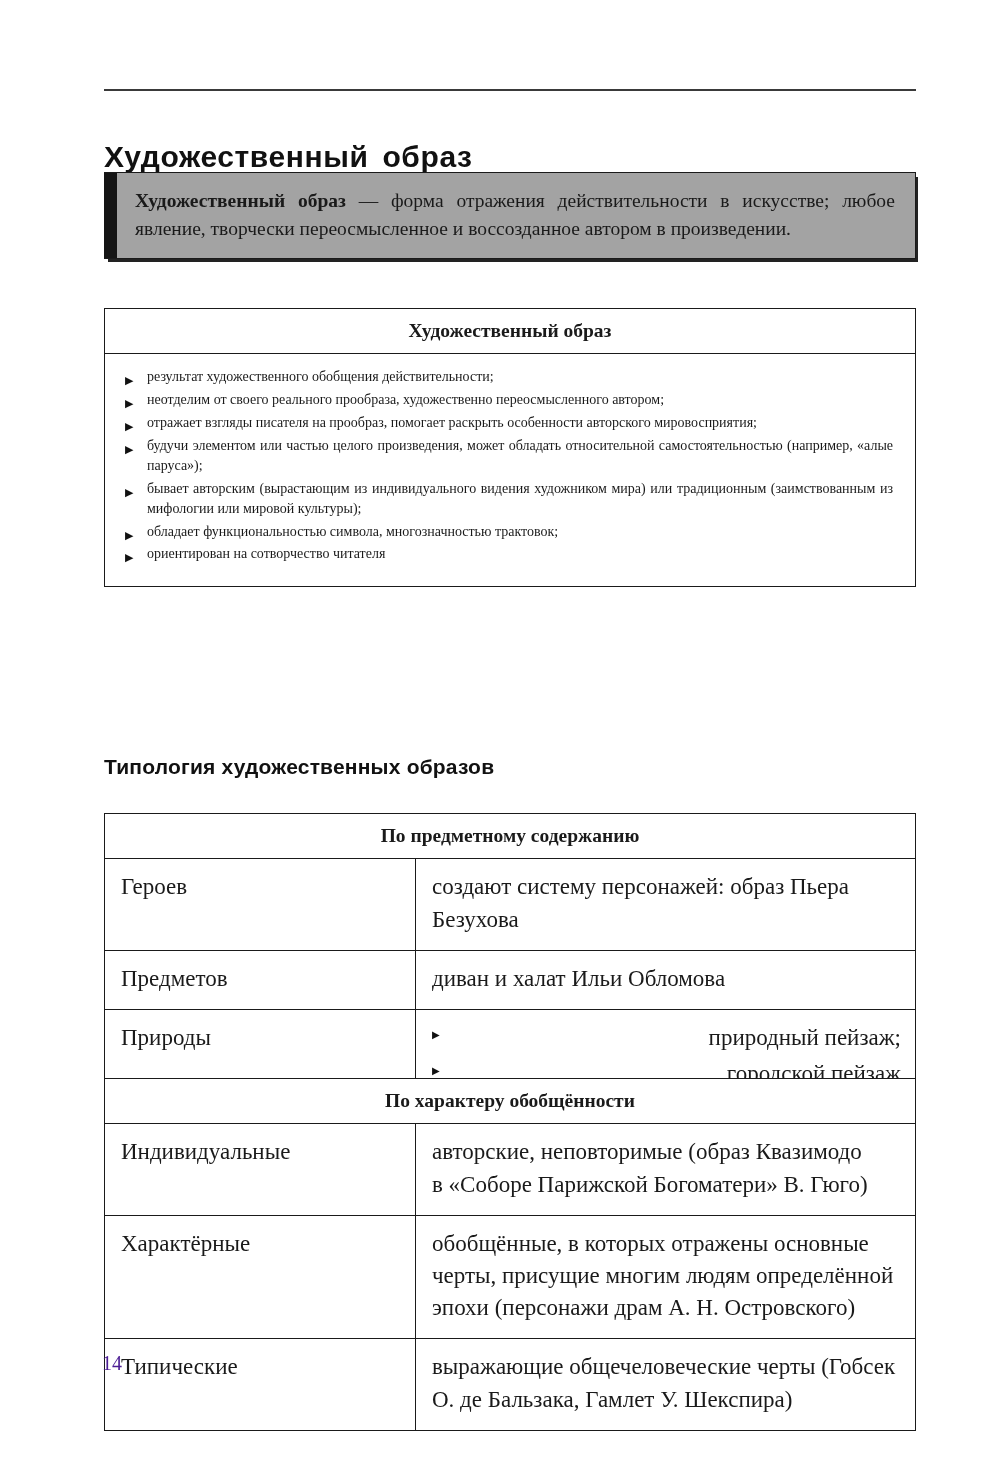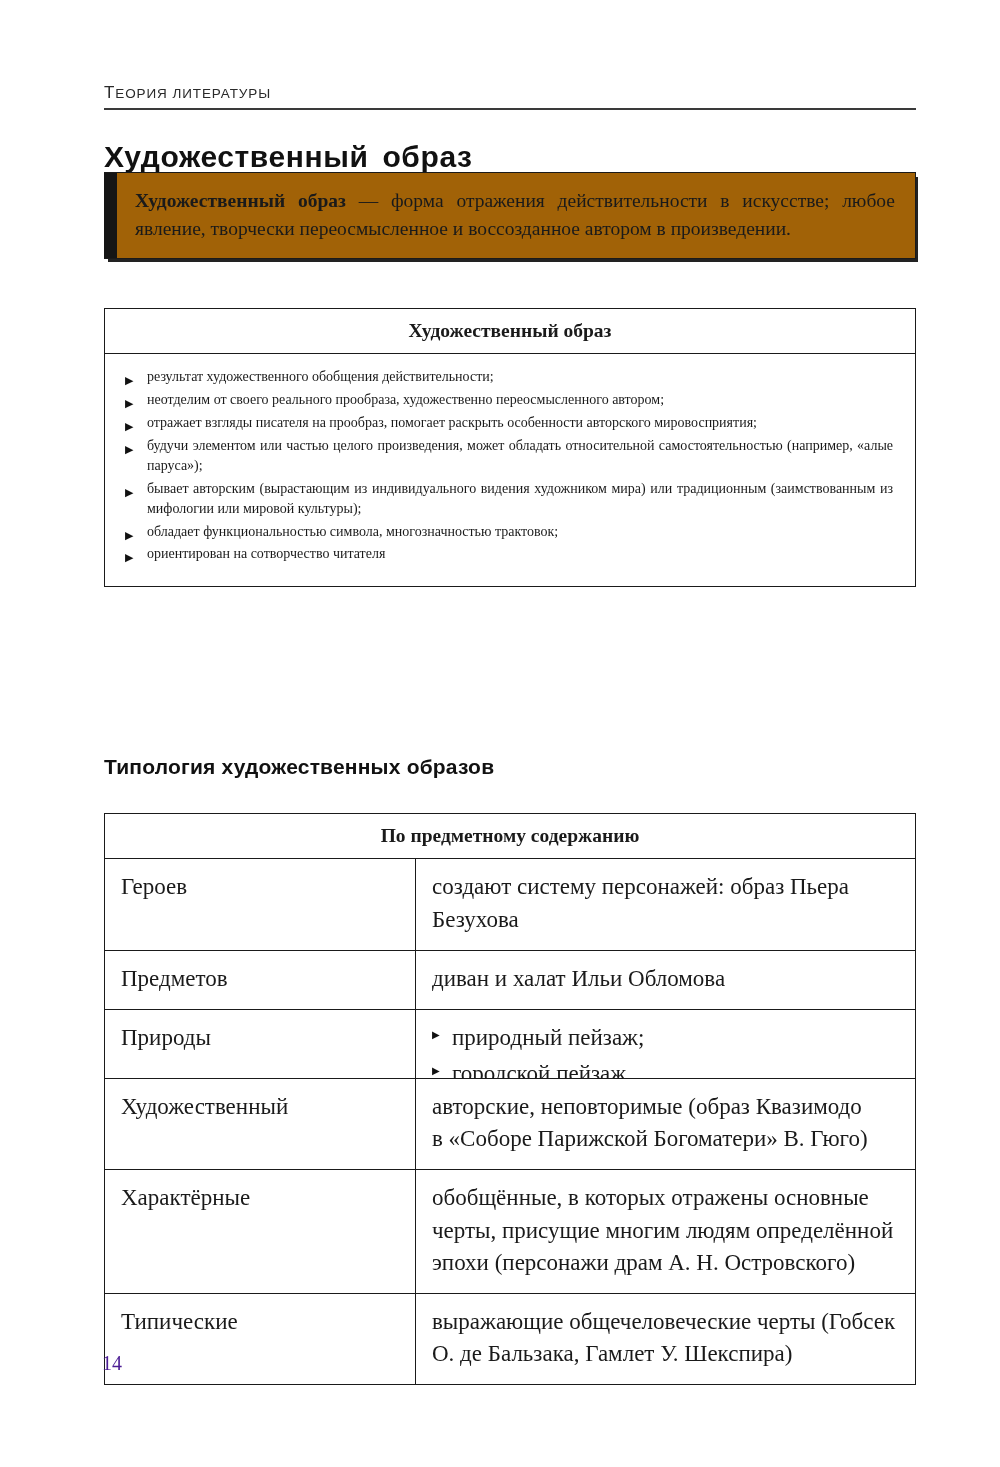--- a/index.html
+++ b/index.html
@@ -65,21 +65,21 @@
   
   .definition {
     position: absolute;
     left: 104px;
     top: 172px;
     width: 812px;
     box-sizing: border-box;
     border: 1.6px solid #1a1a1a;
     border-left: none;
     box-shadow: 3px 4px 0 -1px #222;
-    background: #a16207;
+    background: #a3a3a3;
     display: flex;
   }
   .definition-bar {
     flex: 0 0 13px;
     background: #151515;
   }
   .definition-body {
     padding: 14px 20px 16px 18px;
     font-size: 19.5px;
     line-height: 1.42;
@@ -167,20 +167,21 @@
   .cell-line { display: block; }
   .mini-list {
     list-style: none;
     margin: 0;
     padding: 0;
   }
   .mini-list li {
     position: relative;
     padding-left: 20px;
     margin-bottom: 4px;
+    text-align: right;
   }
   .mini-list li:last-child { margin-bottom: 0; }
   .mini-list li::before {
     content: "\25B6";
     position: absolute;
     left: 0;
     top: 0;
     font-size: 10px;
     line-height: 2.6;
     color: #111;
@@ -194,21 +195,20 @@
     font-size: 20px;
     color: #4c1d95;
   }
 </style>
 </head>
 <body>
 
 <div class="page">
 
   <div class="runhead">
-    <span class="runhead-text">Теория литературы</span>
     <div class="runhead-rule"></div>
   </div>
 
   <h1 class="page-title">Художественный образ</h1>
 
   <div class="definition">
     <div class="definition-bar"></div>
     <div class="definition-body">
       <span class="definition-term">Художественный образ</span><span> — форма отражения действительности в искусстве; любое явление, творчески переосмысленное и воссозданное автором в произведении.</span>
     </div>
@@ -262,24 +262,25 @@
           </td>
           <td class="col-val">
             <span class="cell-line">пути-дороги, ночи</span>
           </td>
         </tr>
       </tbody>
     </table>
   </div>
 
   <div class="block" style="top:1078px;">
+    <div class="block-head">По характеру обобщённости</div>
     <table class="grid">
       <tbody>
         <tr>
-          <td class="col-key">Художественный</td>
+          <td class="col-key">Индивидуальные</td>
           <td class="col-val">
             <span class="cell-line">авторские, неповторимые (образ Квазимодо</span>
             <span class="cell-line">в «Соборе Парижской Богоматери» В. Гюго)</span>
           </td>
         </tr>
         <tr>
           <td class="col-key">Характёрные</td>
           <td class="col-val">
             <span class="cell-line">обобщённые, в которых отражены основные</span>
             <span class="cell-line">черты, присущие многим людям определённой</span>

